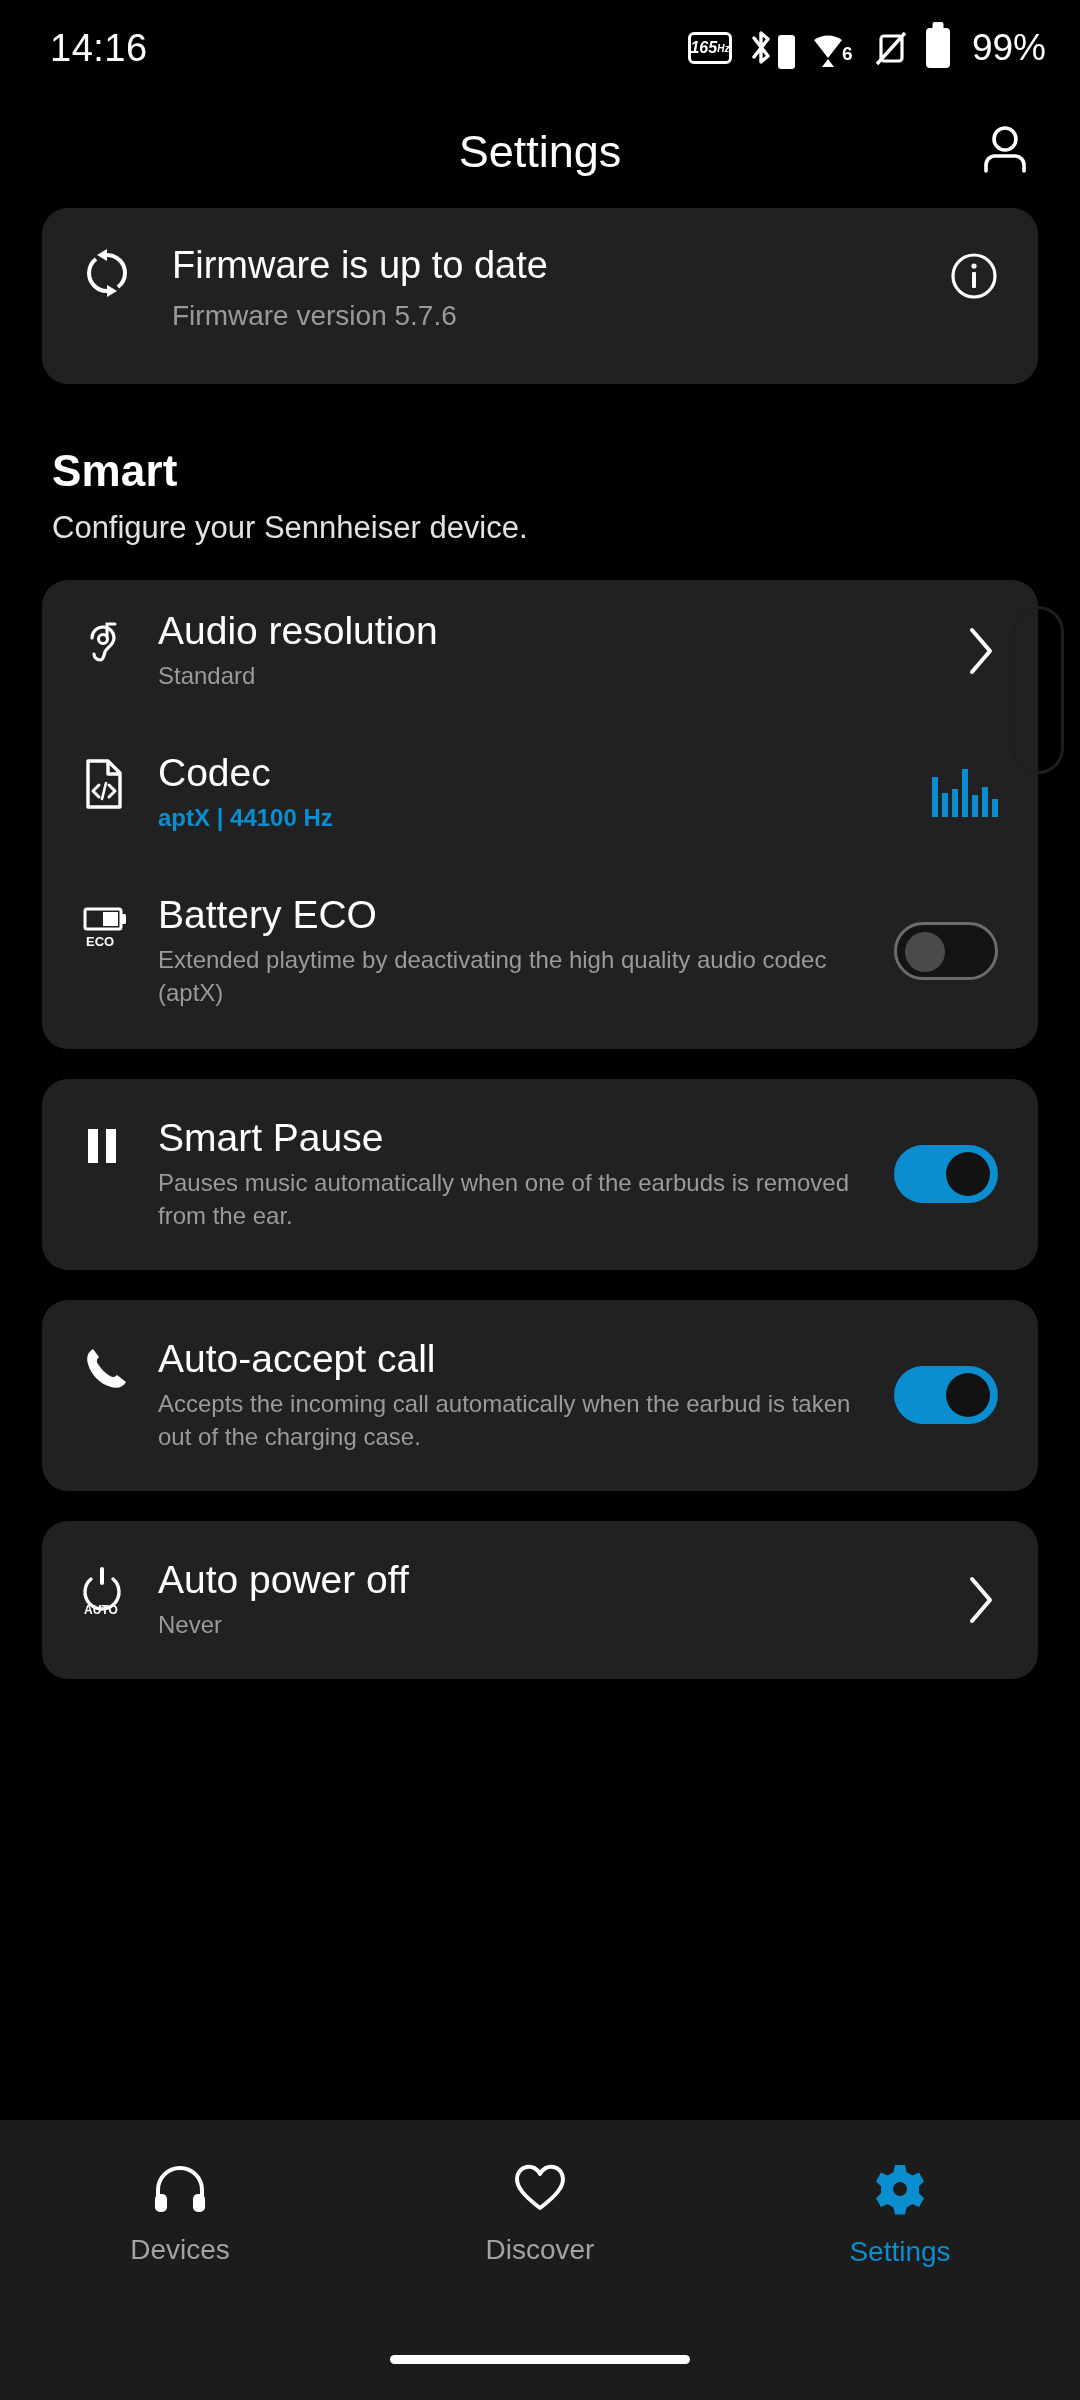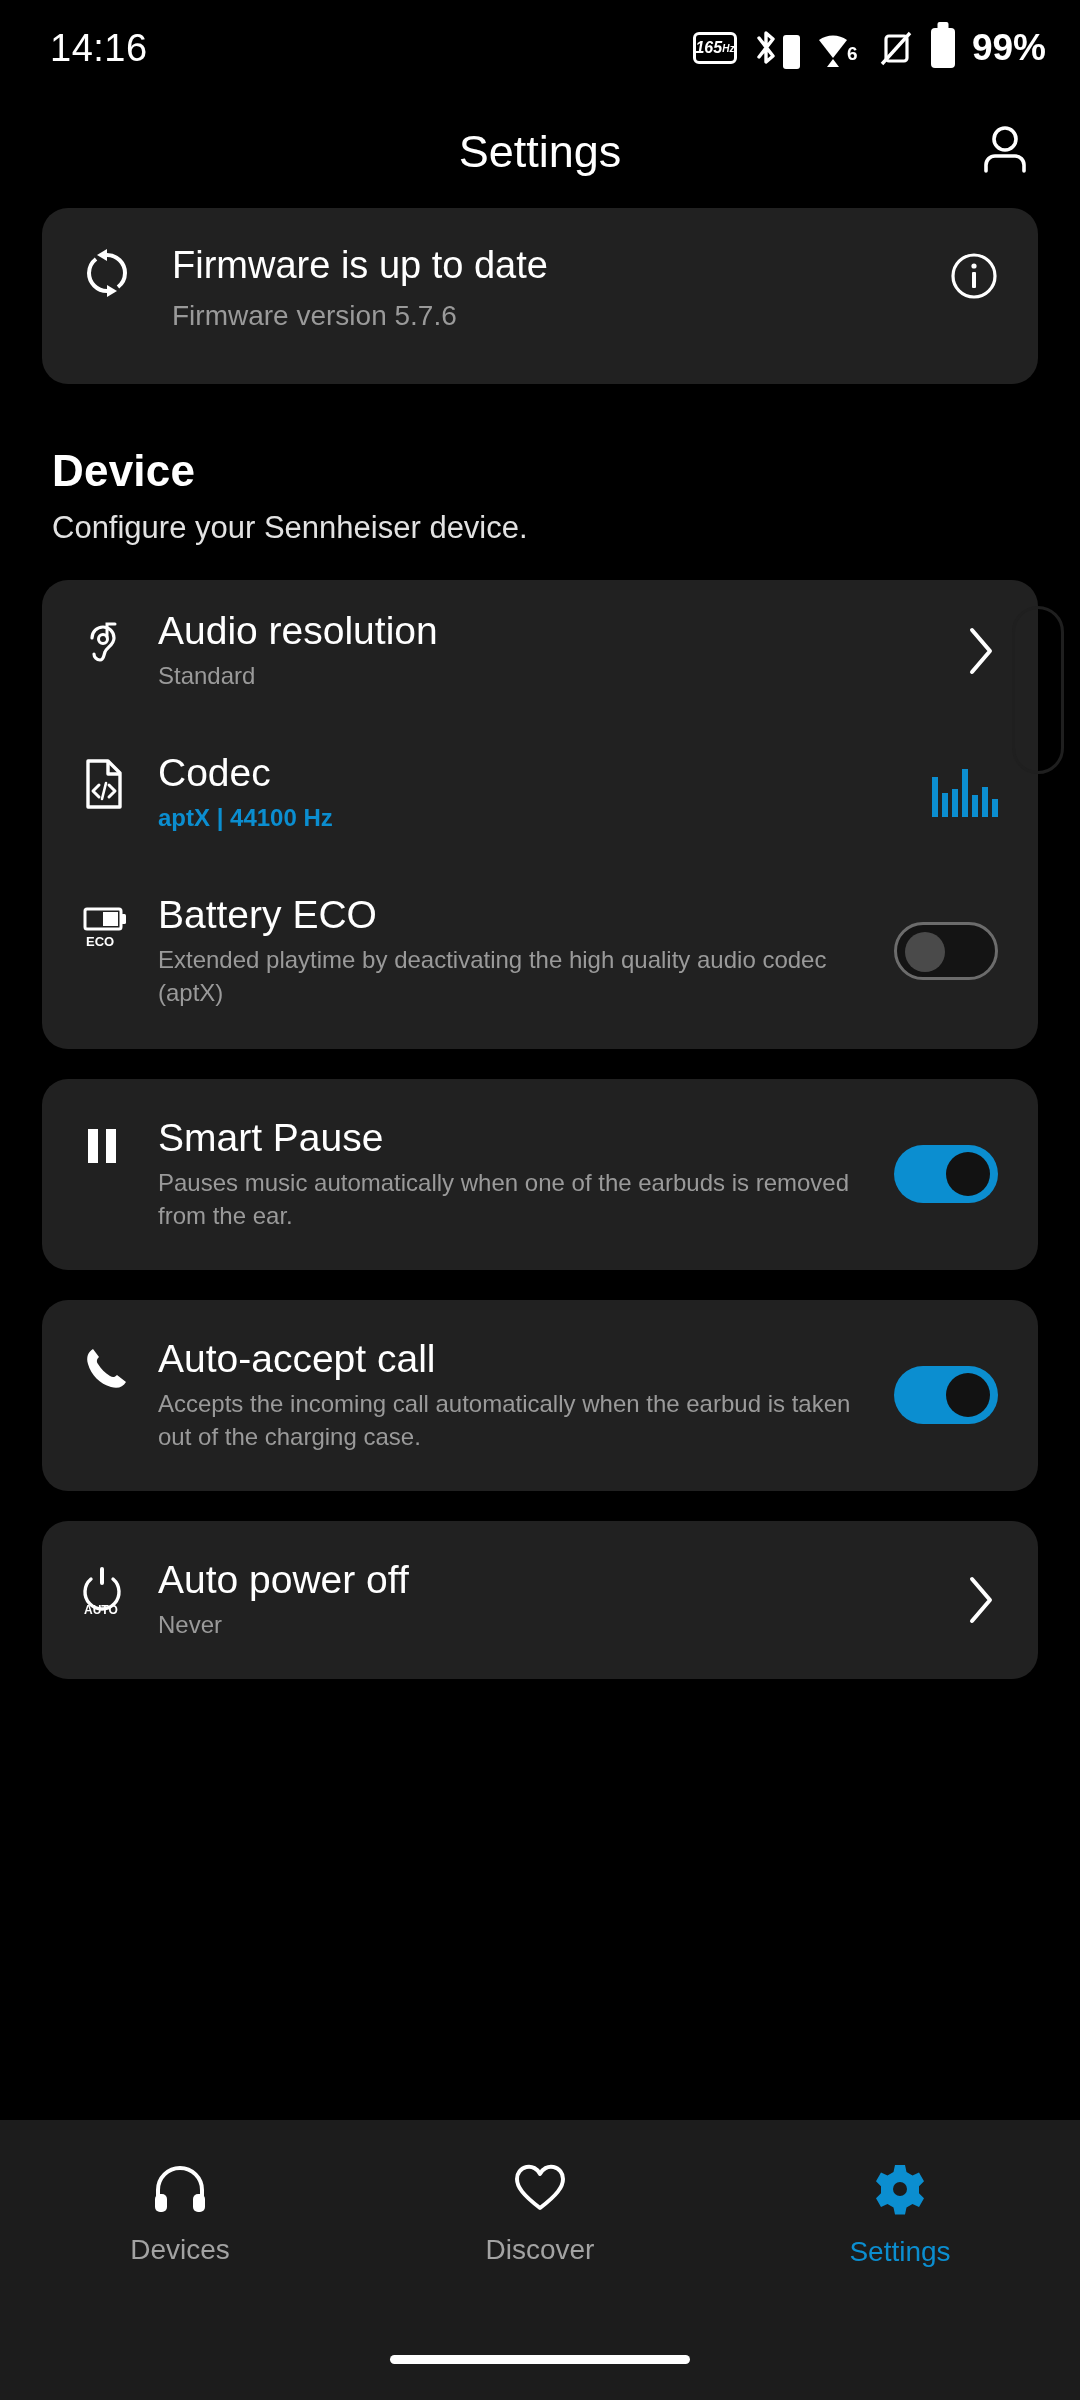--- a/index.html
+++ b/index.html
@@ -19,21 +19,21 @@
   .status-icons{ display:flex; align-items:center; gap:17px; }
   .ic-hz{
     border:3px solid #fff; border-radius:6px; width:44px; height:32px;
     display:flex; flex-direction:row; align-items:center; justify-content:center;
     line-height:1;
   }
   .ic-hz .n{ font-size:16px; font-style:italic; font-weight:700; }
   .ic-hz .u{ font-size:10px; font-style:italic; font-weight:700; margin-top:1px;}
   .btgroup{ display:flex; align-items:flex-end; gap:3px; }
   .batt-small{ width:17px; height:34px; background:#fff; border-radius:3px; }
-  .status-pct{ font-size:37px; font-weight:700; }
+  .status-pct{ font-size:37px; font-weight:400; margin-left:5px; }
   .batt-main{
     width:24px; height:40px; background:#fff; border-radius:4px; position:relative;
   }
   .batt-main:before{
     content:""; position:absolute; top:-6px; left:50%; transform:translateX(-50%);
     width:11px; height:6px; background:#fff; border-radius:2px 2px 0 0;
   }
 
   
   .appbar{
@@ -183,21 +183,21 @@
     <div class="fw-info">
       <svg width="48" height="48" viewBox="0 0 48 48">
         <circle cx="24" cy="24" r="21" fill="none" stroke="#fff" stroke-width="3.2"></circle>
         <circle cx="24" cy="14" r="2.6" fill="#fff"></circle>
         <rect x="22" y="20" width="4" height="16" rx="1" fill="#fff"></rect>
       </svg>
     </div>
   </div>
 
   <div class="section">
-    <div class="section-title">Device</div>
+    <div class="section-title">Smart</div>
     <div class="section-sub">Configure your Sennheiser device.</div>
   </div>
 
   <div class="card grouped" style="position:relative;">
     <div class="edge-hint" style="top:26px;"></div>
 
     <div class="row">
       <div class="row-ico">
         <svg width="44" height="50" viewBox="0 0 44 50">
           <path d="M10 22 a11 11 0 0 1 22 0 c0 7 -7 9 -9 14 c-1.5 3.5 -1 8 -5 8 a6 6 0 0 1 -6 -6" fill="none" stroke="#fff" stroke-width="3.2" stroke-linecap="round"></path>

